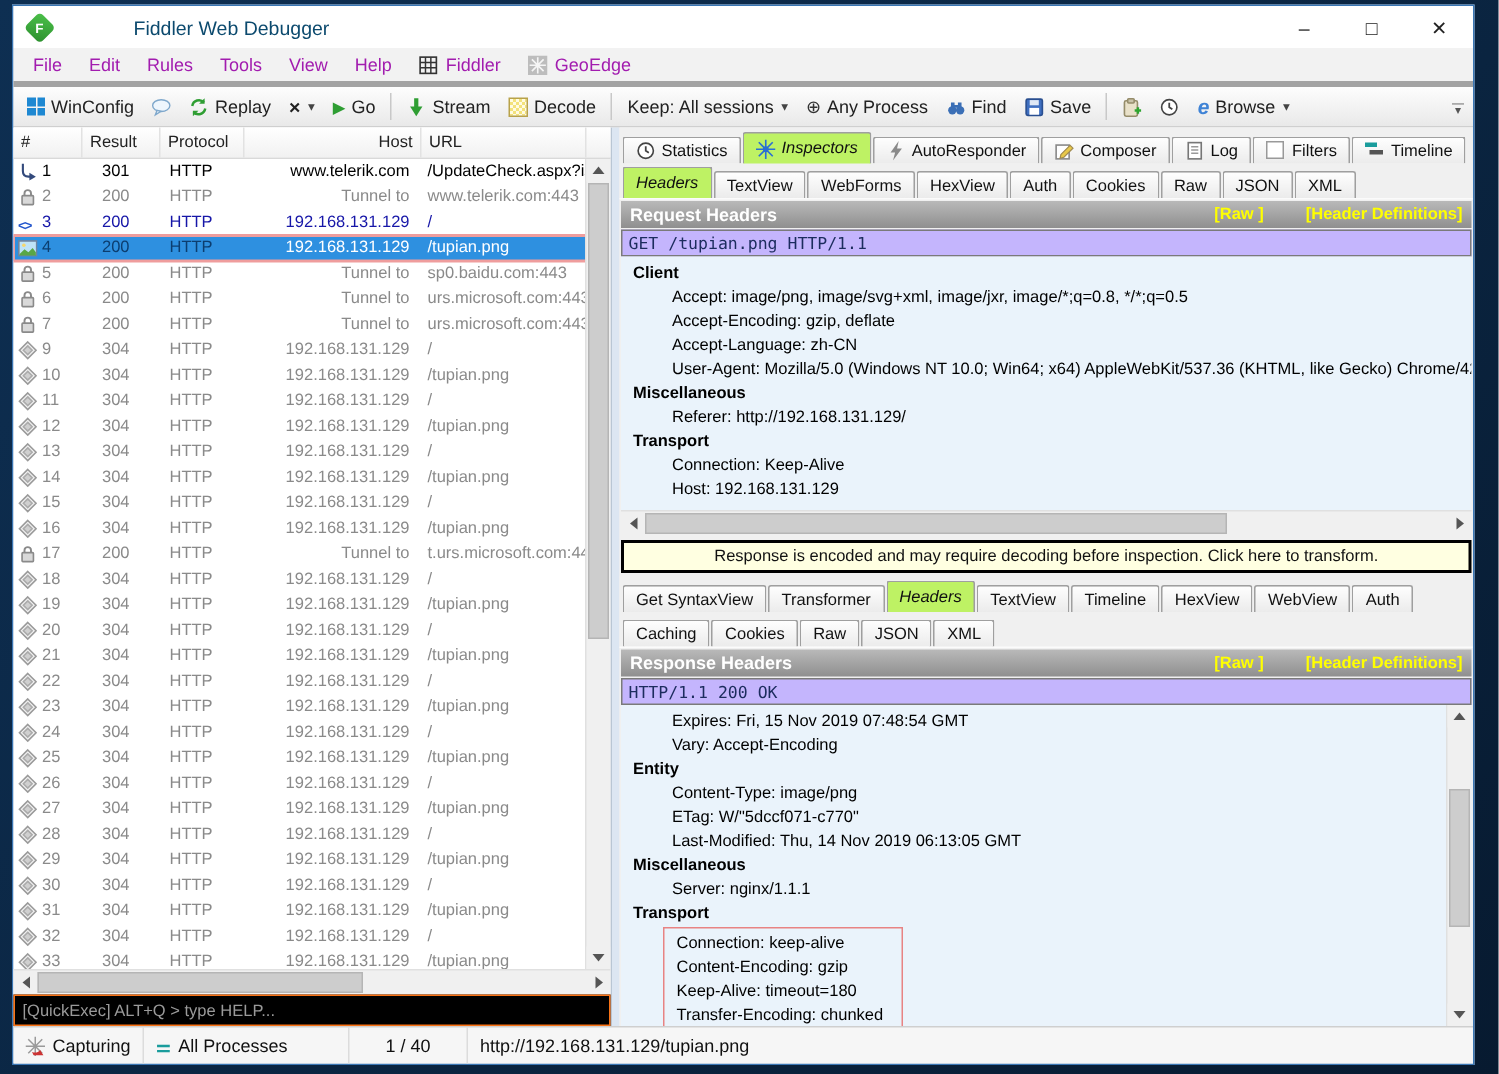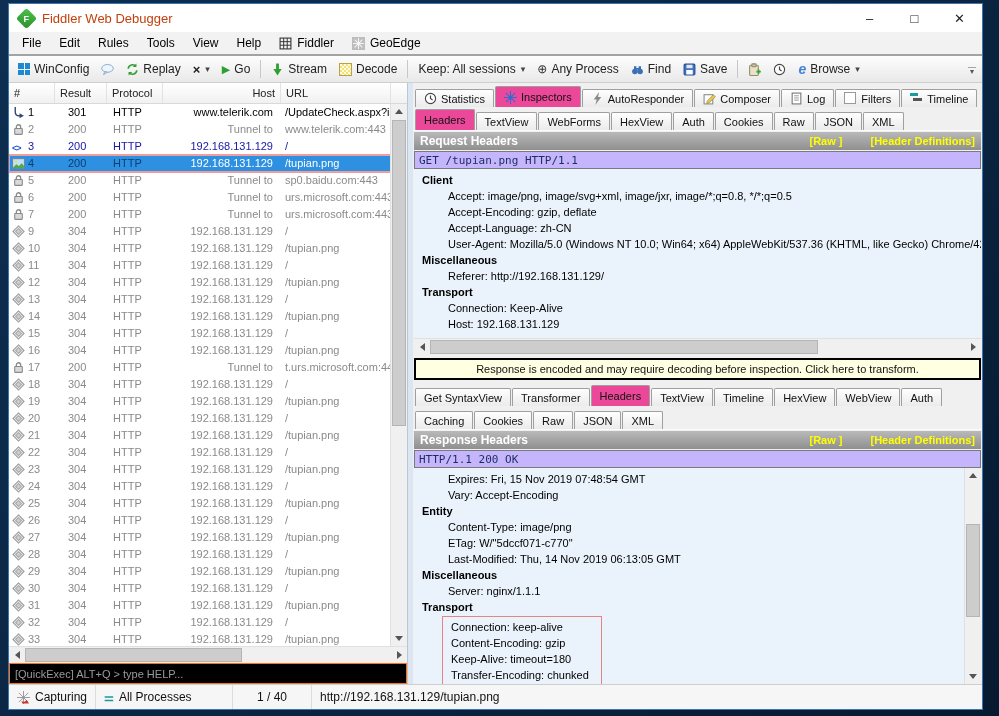--- a/index.html
+++ b/index.html
@@ -6,26 +6,26 @@
   body{width:999px;height:716px;overflow:hidden;position:relative;
        background:linear-gradient(135deg,#0e2f52 0%,#0a2440 60%,#071a30 100%);
        font-family:"Liberation Sans",sans-serif;-webkit-font-smoothing:antialiased;}
   .window{position:absolute;left:8px;top:3px;width:975px;height:707px;border:1px solid #3a76b4;
           background:#f0f0f0;display:flex;flex-direction:column;box-sizing:border-box;}
   
   .titlebar{height:28px;background:#fff;display:flex;align-items:center;flex:0 0 auto;}
   .app-icon{width:15px;height:15px;margin:0 8px 0 10px;background:linear-gradient(145deg,#4cc14a,#2c8f2e);
             transform:rotate(45deg);border-radius:3px;display:flex;align-items:center;justify-content:center;}
   .app-icon span{transform:rotate(-45deg);color:#fff;font-size:9px;font-weight:bold;}
-  .title-text{font-size:13px;color:#c2410c;}
+  .title-text{font-size:13px;color:#0c4a6e;margin-left:47px;}
   .win-controls{margin-left:auto;display:flex;height:100%;}
   .wc{width:45px;display:flex;align-items:center;justify-content:center;font-size:13px;color:#222;cursor:default;}
   
-  .menubar{height:22px;background:#f2f2f2;display:flex;align-items:center;font-size:12px;color:#000000;
-           border-bottom:2px solid #a3a3a3;flex:0 0 auto;padding-left:4px;}
+  .menubar{height:22px;background:#f2f2f2;display:flex;align-items:center;font-size:12px;color:#a21caf;
+           border-bottom:4px solid #a3a3a3;flex:0 0 auto;padding-left:4px;}
   .menu-item{padding:0 9px;display:flex;align-items:center;gap:5px;height:100%;}
   .mi-icon{width:13px;height:13px;display:inline-flex;}
   
   .toolbar{height:26px;background:linear-gradient(#fdfdfd,#e9e9e9);display:flex;align-items:center;
            font-size:12px;color:#222;border-bottom:1px solid #cfcfcf;flex:0 0 auto;padding:0 4px;gap:2px;}
   .tbtn{display:flex;align-items:center;gap:4px;padding:2px 5px;white-space:nowrap;}
   .tsep{width:1px;height:18px;background:#c8c8c8;margin:0 3px;}
   .ticon12{width:13px;height:13px;display:inline-flex;}
   .winflag{width:12px;height:12px;display:grid;grid-template-columns:1fr 1fr;grid-template-rows:1fr 1fr;gap:1px;}
   .winflag i{background:#1e88d2;}
@@ -74,21 +74,21 @@
   .tri.right{border-top:4px solid transparent;border-bottom:4px solid transparent;border-left:5px solid #555;}
   
   .quickexec{height:21px;flex:0 0 auto;background:#000;color:#9a9a9a;font-size:11px;display:flex;align-items:center;
      padding:0 5px;border:1px solid #f97316;box-sizing:border-box;}
   
   .tabbar{flex:0 0 auto;display:flex;align-items:flex-end;background:#f0f0f0;padding:2px 2px 0 2px;gap:1px;}
   .tabbar.r1{height:22px;}
   .tabbar.r2{height:21px;border-bottom:1px solid #fbfbfb;}
   .tab{display:flex;align-items:center;gap:4px;padding:0 8px;font-size:11px;color:#111;height:17px;
        background:linear-gradient(#fefefe,#ebebeb);border:1px solid #9f9f9f;border-bottom:none;border-radius:2px 2px 0 0;white-space:nowrap;}
-  .tab.sel{background:#ec4899;height:20px;position:relative;z-index:2;}
+  .tab.sel{background:#bef264;height:20px;position:relative;z-index:2;font-style:italic;}
   .ticon{width:13px;height:13px;display:inline-flex;}
   .filters-ic{width:10px;height:10px;background:#fff;border:1px solid #999;}
   .timeline-ic{width:12px;height:10px;position:relative;}
   .timeline-ic i{position:absolute;height:3px;background:#1a9c9c;}
   .timeline-ic i:first-child{left:0;top:1px;width:8px;}
   .timeline-ic i:last-child{left:3px;top:6px;width:9px;background:#555;}
   
   .section-title{height:18px;flex:0 0 auto;background:linear-gradient(#b9b9b9,#8f8f8f);color:#fff;font-weight:bold;
      font-size:12px;display:flex;align-items:center;padding:0 6px;justify-content:space-between;margin:1px 1px 0 1px;}
   .yellow-links{display:flex;gap:28px;font-size:11px;}

